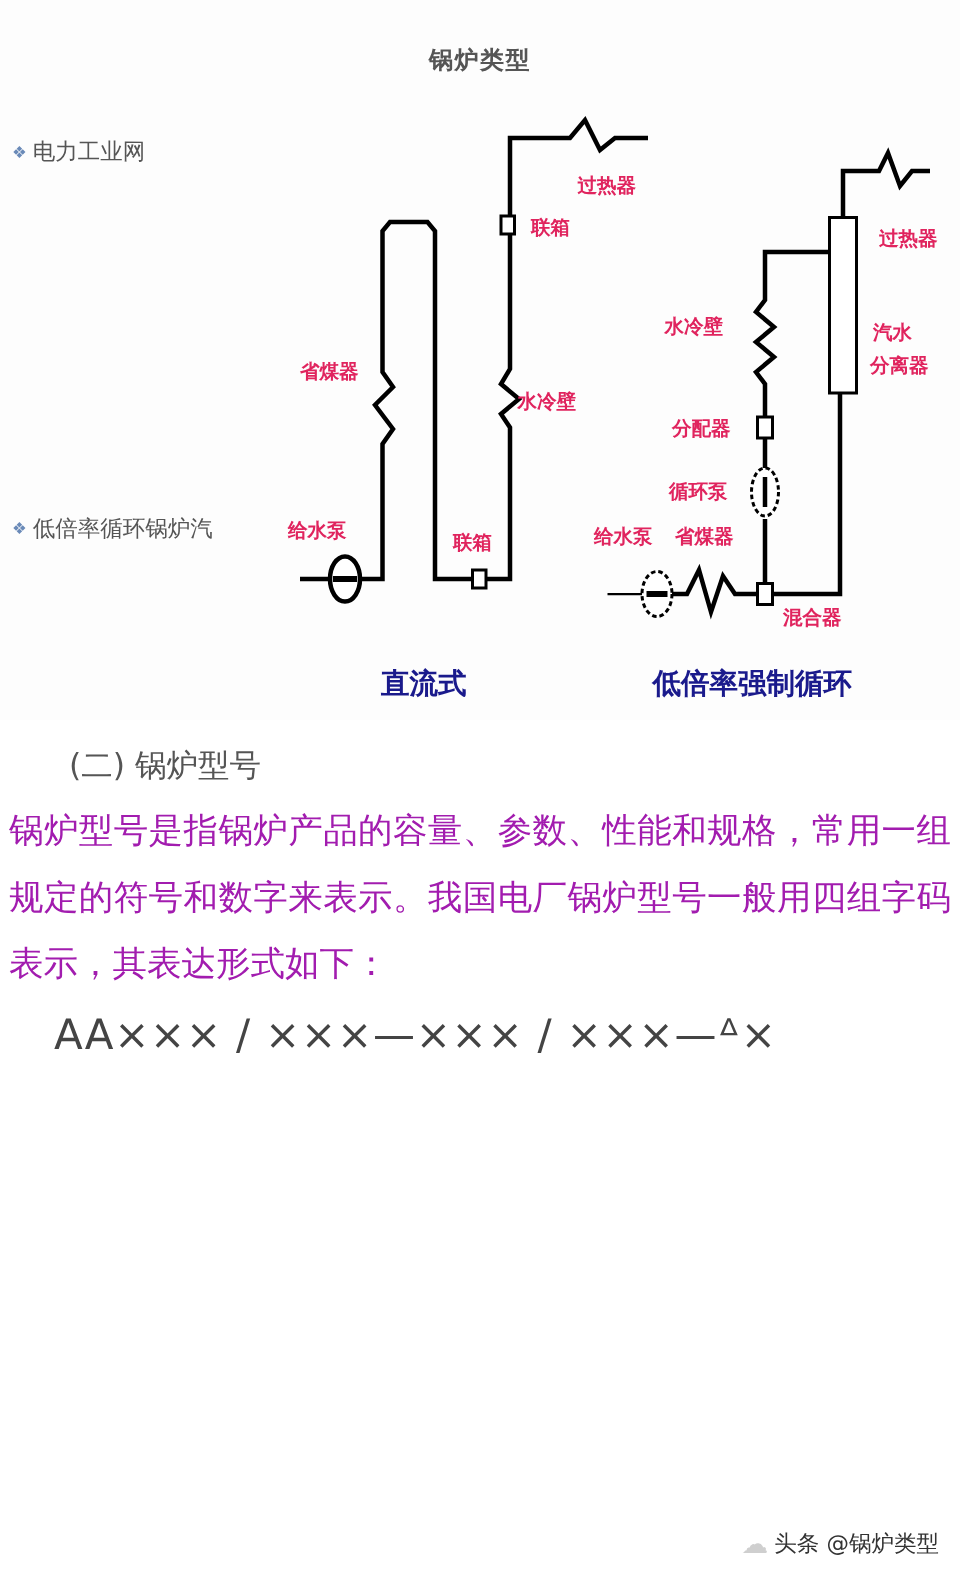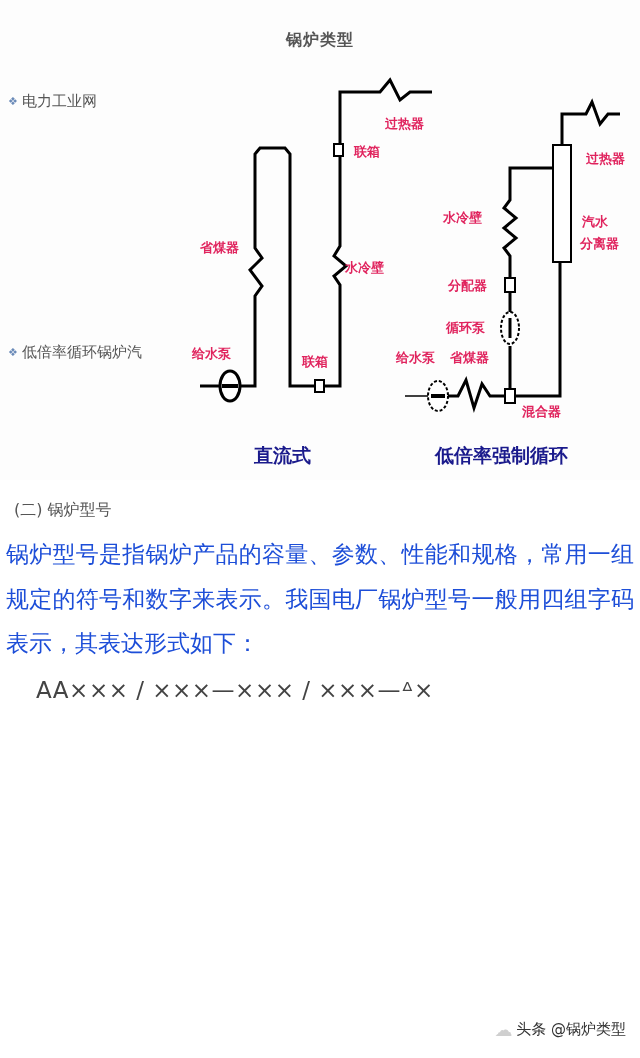--- a/index.html
+++ b/index.html
@@ -7,23 +7,23 @@
          font-family: "DejaVu Sans", "Liberation Sans", sans-serif; color: #3c3c3c; }
   .slide { position: absolute; left: 0; top: 0; width: 640px; height: 480px; background: #fdfdfd; }
   .slide-title { position: absolute; left: 0; width: 640px; top: 30px; text-align: center;
                  font-size: 16px; font-weight: bold; color: #555555; letter-spacing: 1px; }
   .bullet { position: absolute; left: 8px; font-size: 15px; color: #555; display: flex; align-items: center; gap: 4px; }
   .bullet .dia { color: #6a8ab8; font-size: 11px; }
   svg.diagram { position: absolute; left: 0; top: 0; }
   .lbl { fill: #e0245e; font-size: 13px; font-weight: bold; font-family: "DejaVu Sans", sans-serif; }
   .cap { fill: #1a1a8c; font-size: 19px; font-weight: bold; font-family: "DejaVu Sans", sans-serif; }
   .article { position: absolute; left: 0; top: 488px; width: 640px; }
-  .section-heading { padding-left: 14px; font-size: 16px; color: #555; height: 44px; line-height: 44px; }
-  .para { margin: 0; padding: 0 6px 0 6px; font-size: 23px; line-height: 44.6px; color: #1d4ed8; text-align: justify; }
-  .formula { padding-left: 36px; font-size: 23px; line-height: 48px; color: #444; letter-spacing: 0.5px; }
+  .section-heading { padding-left: 14px; font-size: 21px; color: #555; height: 44px; line-height: 44px; margin-left: 32px; }
+  .para { margin: 0; padding: 0 6px 0 6px; font-size: 23px; line-height: 44.6px; color: #a21caf; text-align: justify; }
+  .formula { padding-left: 36px; font-size: 28px; line-height: 48px; color: #444; letter-spacing: 0.5px; }
   .watermark { position: absolute; right: 14px; bottom: 18px; font-size: 15px; color: #333;
                display: flex; align-items: center; gap: 4px; text-shadow: 1px 1px 0 #fff, -1px -1px 0 #fff; }
   .watermark .wx { color: #cfcfcf; font-size: 18px; }
 </style>
 </head>
 <body>
 
 <div class="slide">
   <div class="slide-title">锅炉类型</div>
 

